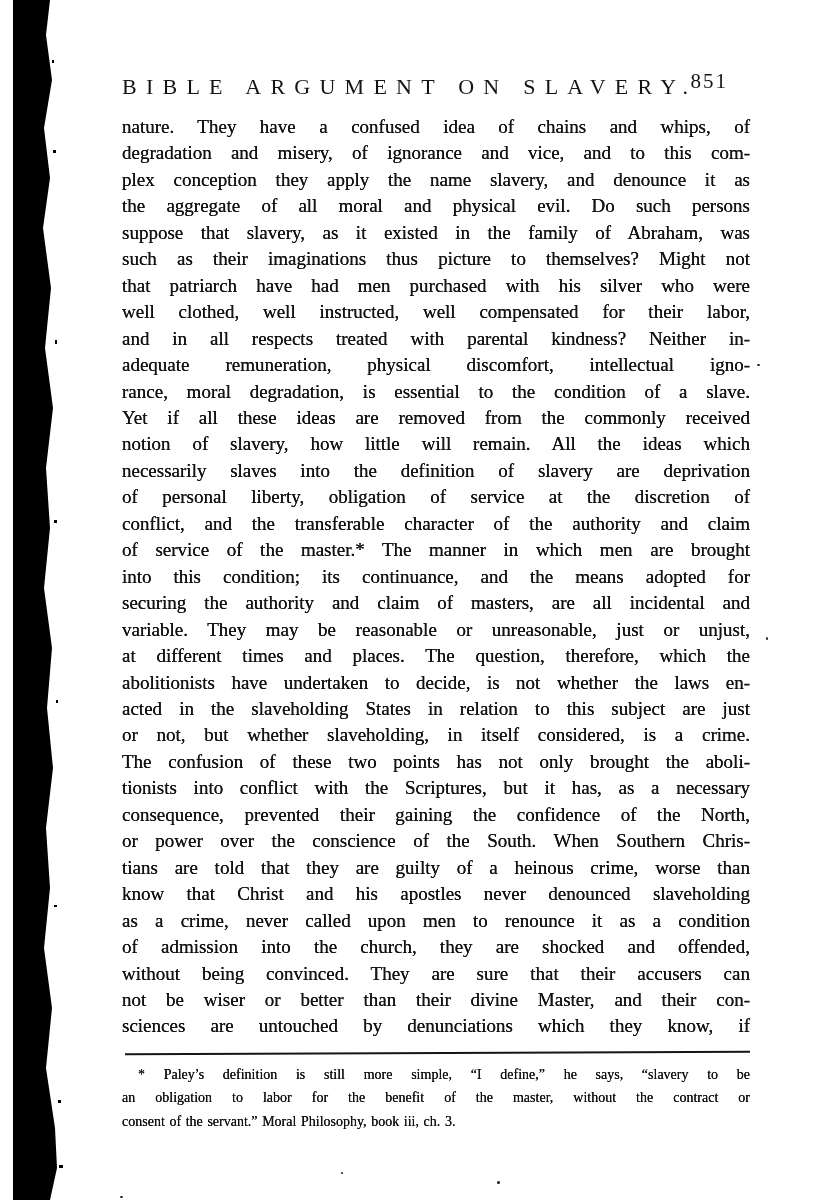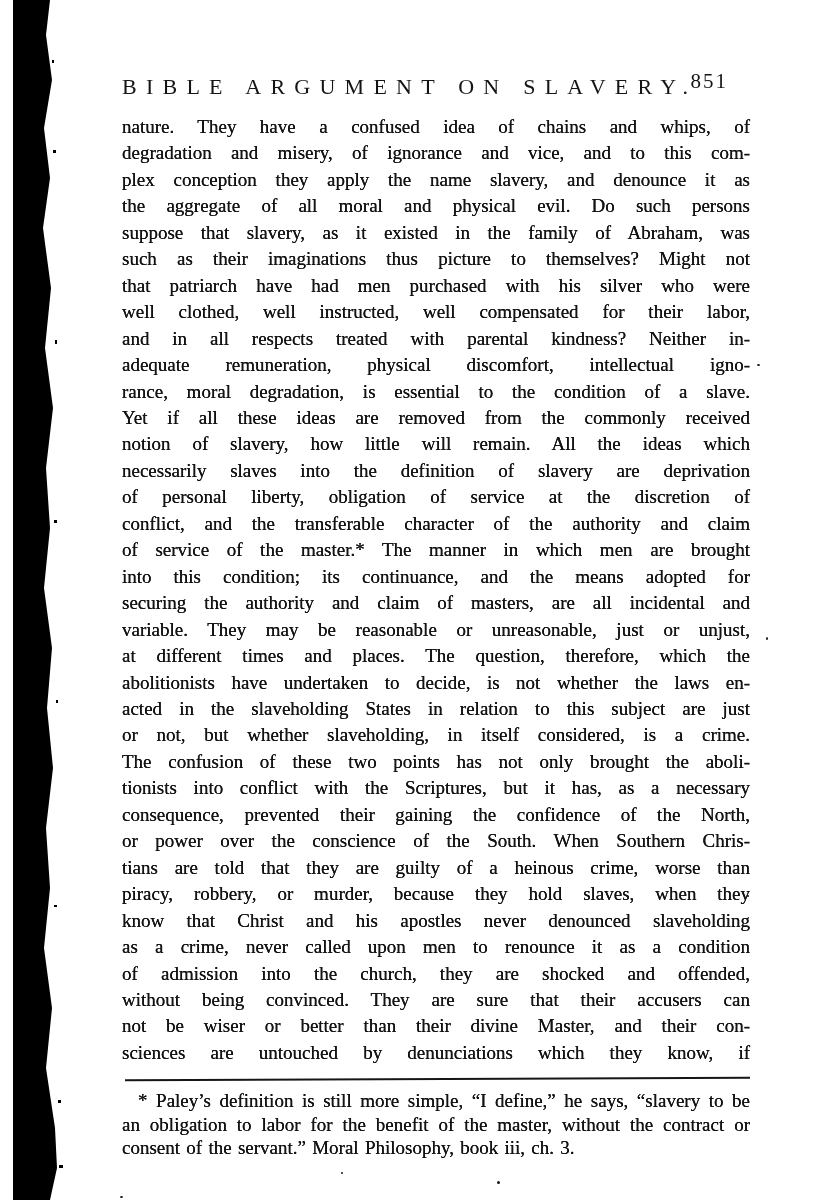--- a/index.html
+++ b/index.html
@@ -44,21 +44,21 @@
   }
   .footnote-rule {
     margin-top: 12px;
     margin-left: 3px;
     border: none;
     border-top: 2px solid #161616;
     transform: rotate(-0.25deg);
   }
   .footnote { margin-top: 9px; }
   .footnote-line {
-    font-size: 19px;
+    font-size: 14px;
     line-height: 23.5px;
     text-align: justify;
     text-align-last: justify;
     word-spacing: 0.08em;
     text-shadow: 0 0 0.3px #000;
     white-space: nowrap;
   }
   .footnote-line:first-child { text-indent: 16px; }
   .footnote-line:last-child { text-align-last: left; }
   .speck {
@@ -115,21 +115,20 @@
       <div class="body-line">variable.  They may be reasonable or unreasonable, just or unjust,</div>
       <div class="body-line">at different times and places.  The question, therefore, which the</div>
       <div class="body-line">abolitionists have undertaken to decide, is not whether the laws en-</div>
       <div class="body-line">acted in the slaveholding States in relation to this subject are just</div>
       <div class="body-line">or not, but whether slaveholding, in itself considered, is a crime.</div>
       <div class="body-line">The confusion of these two points has not only brought the aboli-</div>
       <div class="body-line">tionists into conflict with the Scriptures, but it has, as a necessary</div>
       <div class="body-line">consequence, prevented their gaining the confidence of the North,</div>
       <div class="body-line">or power over the conscience of the South.  When Southern Chris-</div>
       <div class="body-line">tians are told that they are guilty of a heinous crime, worse than</div>
-      <div class="body-line">piracy, robbery, or murder, because they hold slaves, when they</div>
       <div class="body-line">know that Christ and his apostles never denounced slaveholding</div>
       <div class="body-line">as a crime, never called upon men to renounce it as a condition</div>
       <div class="body-line">of admission into the church, they are shocked and offended,</div>
       <div class="body-line">without being convinced.  They are sure that their accusers can</div>
       <div class="body-line">not be wiser or better than their divine Master, and their con-</div>
       <div class="body-line">sciences are untouched by denunciations which they know, if</div>
     </div>
 
   <hr class="footnote-rule">
 

